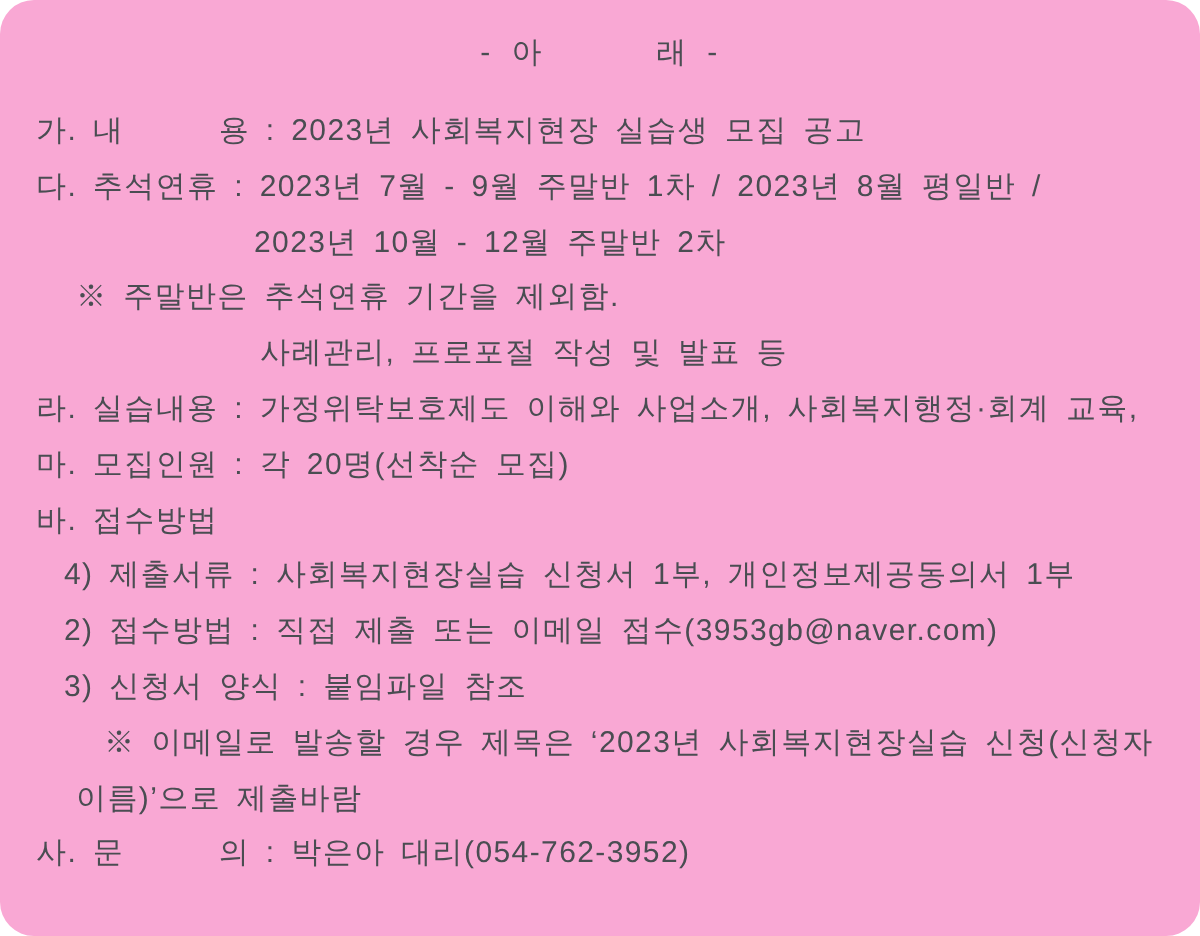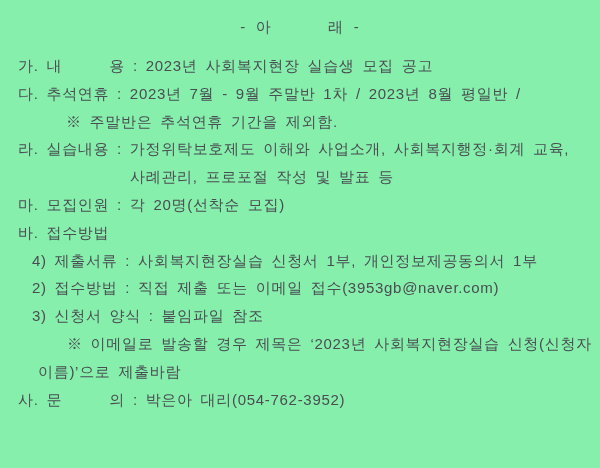--- a/index.html
+++ b/index.html
@@ -1,24 +1,25 @@
 <!DOCTYPE html>
 <html><head>
 <meta charset="utf-8">
 <style>
   html, body { margin: 0; padding: 0; background: #ffffff; }
   .page {
     position: relative;
     width: 600px;
     height: 468px;
-    background: #86efac;
+    background: #f9a8d4;
     overflow: hidden;
     font-family: "Liberation Sans", sans-serif;
     font-size: 15px;
     color: #4a4d52;
+    border-radius: 17px;
   }
   .doc-header {
     position: absolute;
     top: 14px;
     left: 0;
     right: 0;
     height: 26px;
     line-height: 26px;
     text-align: center;
     white-space: pre;
@@ -34,39 +35,40 @@
   .line {
     height: 27.8px;
     line-height: 27.8px;
     white-space: pre;
     letter-spacing: 0.7px;
     word-spacing: 3px;
   }
   
   .ind-a        { padding-left: 18px;  }  
   .ind-num      { padding-left: 32px;  }  
-  .ind-star1    { padding-left: 38px; margin-left: 28px;  }  
-  .ind-star2    { padding-left: 67px;  }  
+  .ind-star1    { padding-left: 38px;  }  
+  .ind-star2    { padding-left: 52px;  }  
   .ind-wrap2    { padding-left: 38px;  }  
   .ind-cont-da  { padding-left: 127px; }  
   .ind-cont-ra  { padding-left: 130px; }  
 </style>
 </head>
 <body>
 
 <div class="page">
 
   <div class="doc-header">- 아      래 -</div>
 
   <div class="doc-lines">
     <div class="line ind-a">가. 내      용 : 2023년 사회복지현장 실습생 모집 공고</div>
     <div class="line ind-a">다. 추석연휴 : 2023년 7월 - 9월 주말반 1차 / 2023년 8월 평일반 /</div>
+    <div class="line ind-cont-da">2023년 10월 - 12월 주말반 2차</div>
     <div class="line ind-star1">※ 주말반은 추석연휴 기간을 제외함.</div>
+    <div class="line ind-cont-ra">사례관리, 프로포절 작성 및 발표 등</div>
     <div class="line ind-a">라. 실습내용 : 가정위탁보호제도 이해와 사업소개, 사회복지행정·회계 교육,</div>
-    <div class="line ind-cont-ra">사례관리, 프로포절 작성 및 발표 등</div>
     <div class="line ind-a">마. 모집인원 : 각 20명(선착순 모집)</div>
     <div class="line ind-a">바. 접수방법</div>
     <div class="line ind-num">4) 제출서류 : 사회복지현장실습 신청서 1부, 개인정보제공동의서 1부</div>
     <div class="line ind-num">2) 접수방법 : 직접 제출 또는 이메일 접수(3953gb@naver.com)</div>
     <div class="line ind-num">3) 신청서 양식 : 붙임파일 참조</div>
     <div class="line ind-star2">※ 이메일로 발송할 경우 제목은 ‘2023년 사회복지현장실습 신청(신청자</div>
     <div class="line ind-wrap2">이름)’으로 제출바람</div>
     <div class="line ind-a">사. 문      의 : 박은아 대리(054-762-3952)</div>
   </div>
 

